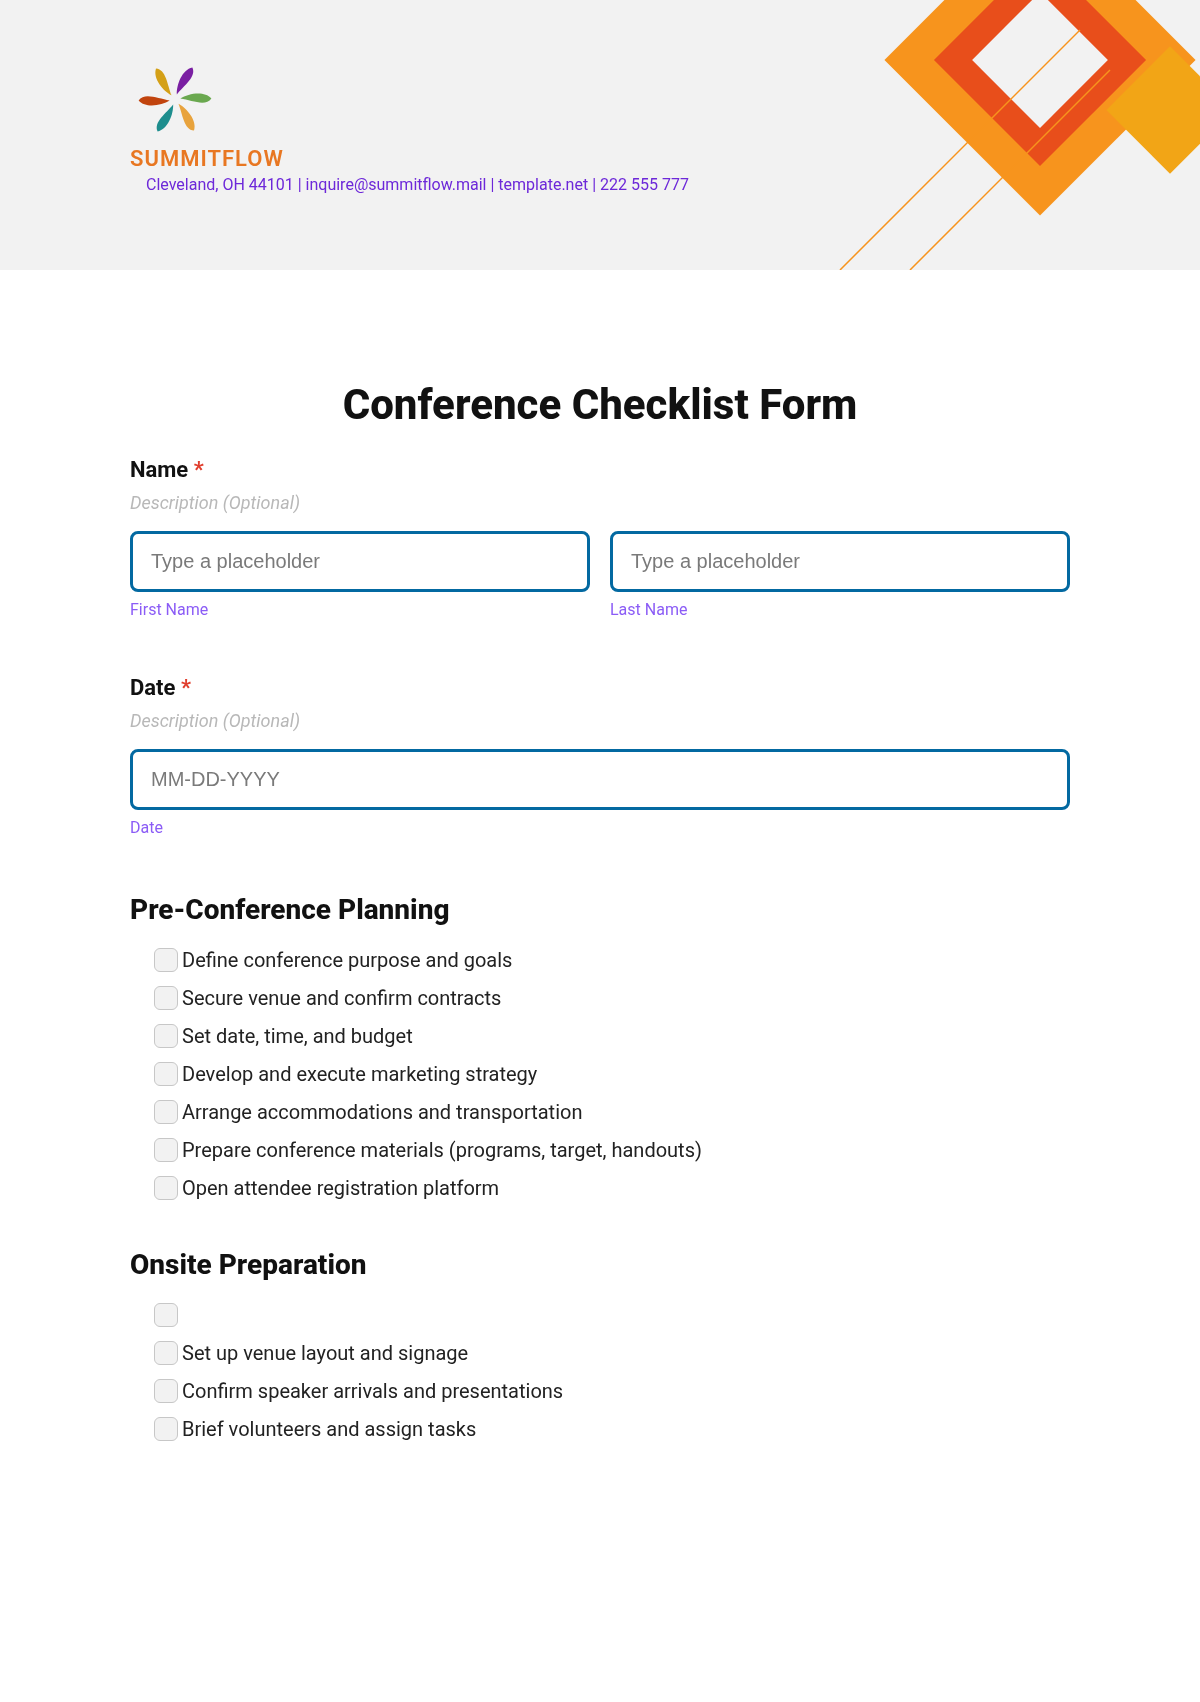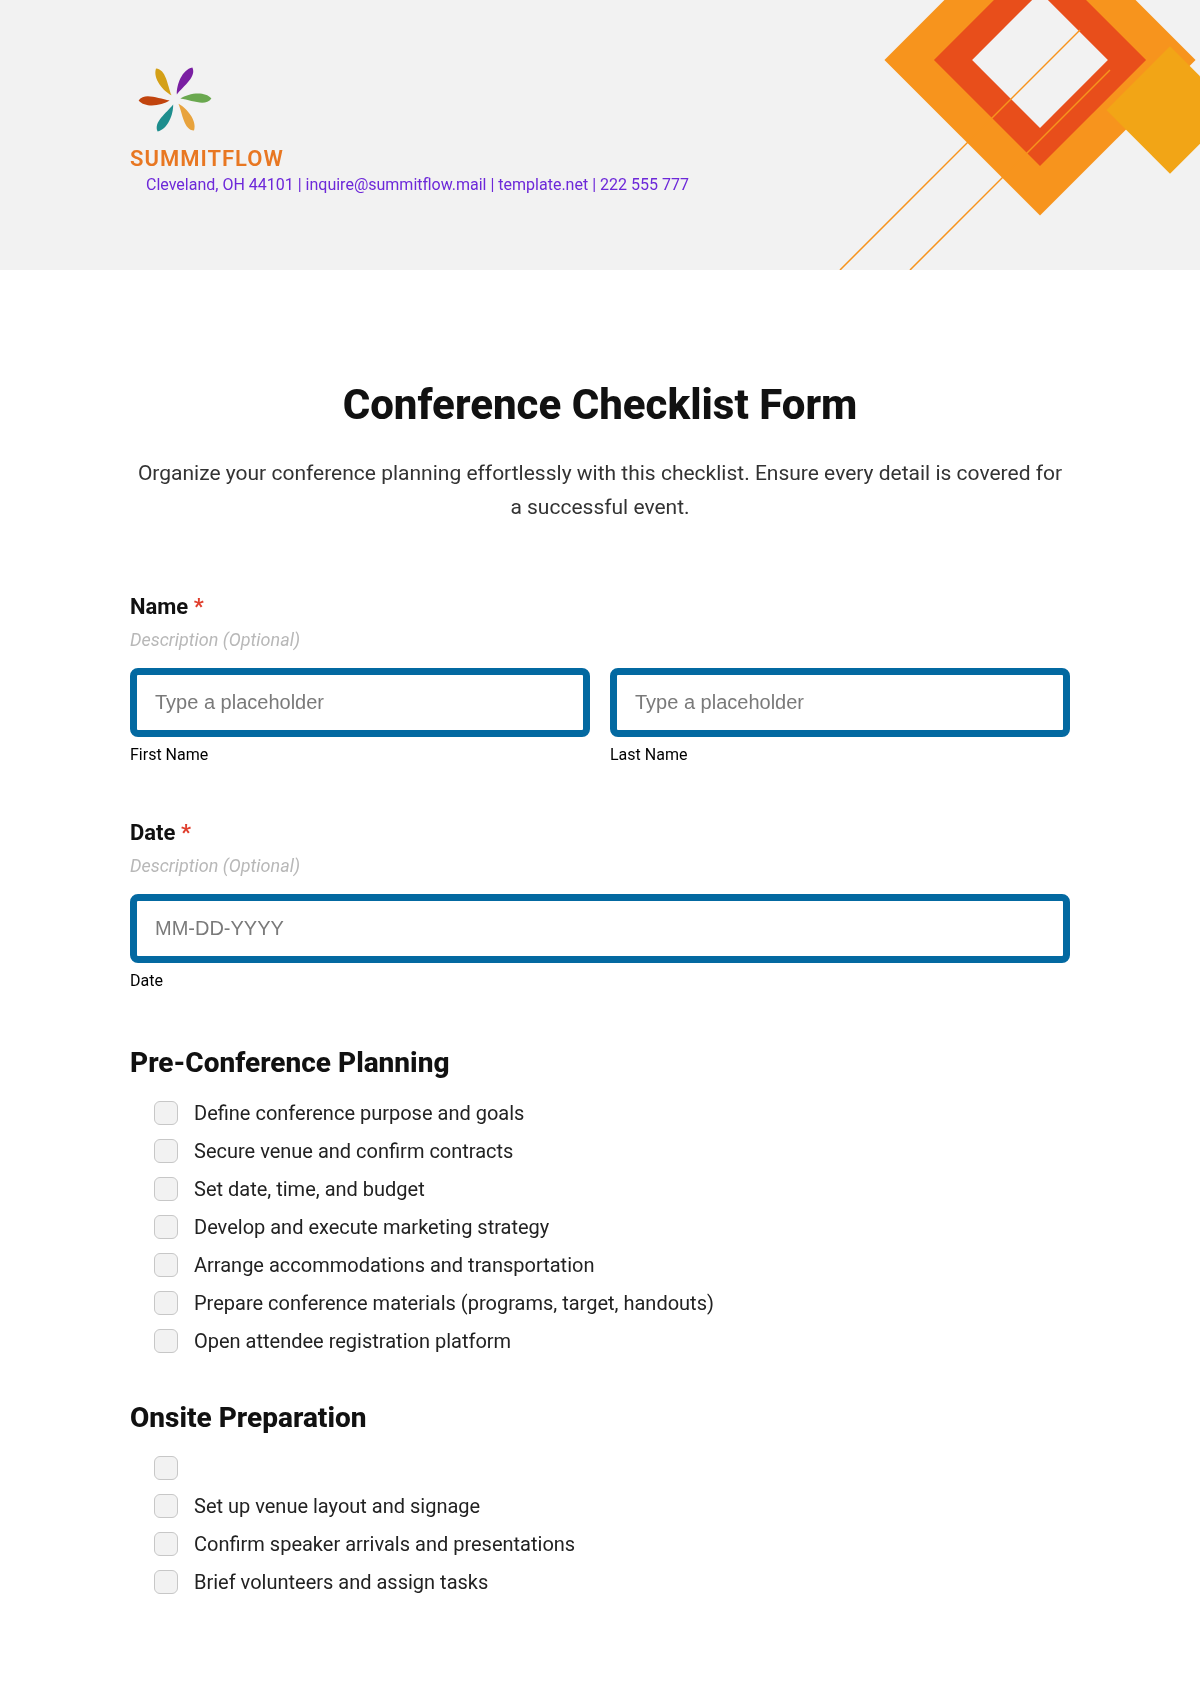--- a/index.html
+++ b/index.html
@@ -65,44 +65,44 @@
   .field-desc {
     font-size: 18px;
     font-style: italic;
     color: #b8b8b8;
     margin-bottom: 18px;
   }
   .row { display: flex; gap: 20px; }
   .col { flex: 1; }
   .text-input {
     width: 100%;
-    border: 7px solid #0369a1;
+    border: 3px solid #0369a1;
     border-radius: 8px;
     padding: 16px 18px;
     font-size: 20px;
     color: #333;
     background: #fff;
   }
   .text-input::placeholder { color: #7a7a7a; }
   .sublabel {
     font-size: 16px;
-    color: #000000;
+    color: #8b5cf6;
     margin-top: 8px;
   }
   .section-title {
     font-size: 28px;
     font-weight: 800;
     color: #111;
     margin-bottom: 22px;
   }
   .check-list { list-style: none; padding-left: 24px; }
   .check-item {
     display: flex;
     align-items: center;
-    gap: 16px;
+    gap: 4px;
     margin-bottom: 14px;
     text-align: center;
   }
   .check-box {
     width: 24px; height: 24px;
     border: 1.5px solid #c7c7c7;
     border-radius: 6px;
     background: #f2f2f2;
     flex-shrink: 0;
     cursor: pointer;
@@ -140,21 +140,20 @@
     <g transform="translate(390 110)">
       <rect x="-45" y="-45" width="90" height="90" fill="#f2a516" transform="rotate(45)"></rect>
     </g>
     <line x1="60" y1="270" x2="300" y2="30" stroke="#f7941d" stroke-width="1.5"></line>
     <line x1="130" y1="270" x2="330" y2="70" stroke="#f7941d" stroke-width="1.5"></line>
   </svg>
 </div>
 
 <div class="content">
   <h1 class="page-title">Conference Checklist Form</h1>
-  <p class="intro">Organize your conference planning effortlessly with this checklist. Ensure every detail is covered for a successful event.</p>
 
   <div class="field-group">
     <div class="field-label">
       <span>Name</span>
       <span class="req">*</span>
     </div>
     <div class="field-desc">Description (Optional)</div>
     <div class="row">
       <div class="col">
         <input type="text" class="text-input" placeholder="Type a placeholder" style="">

